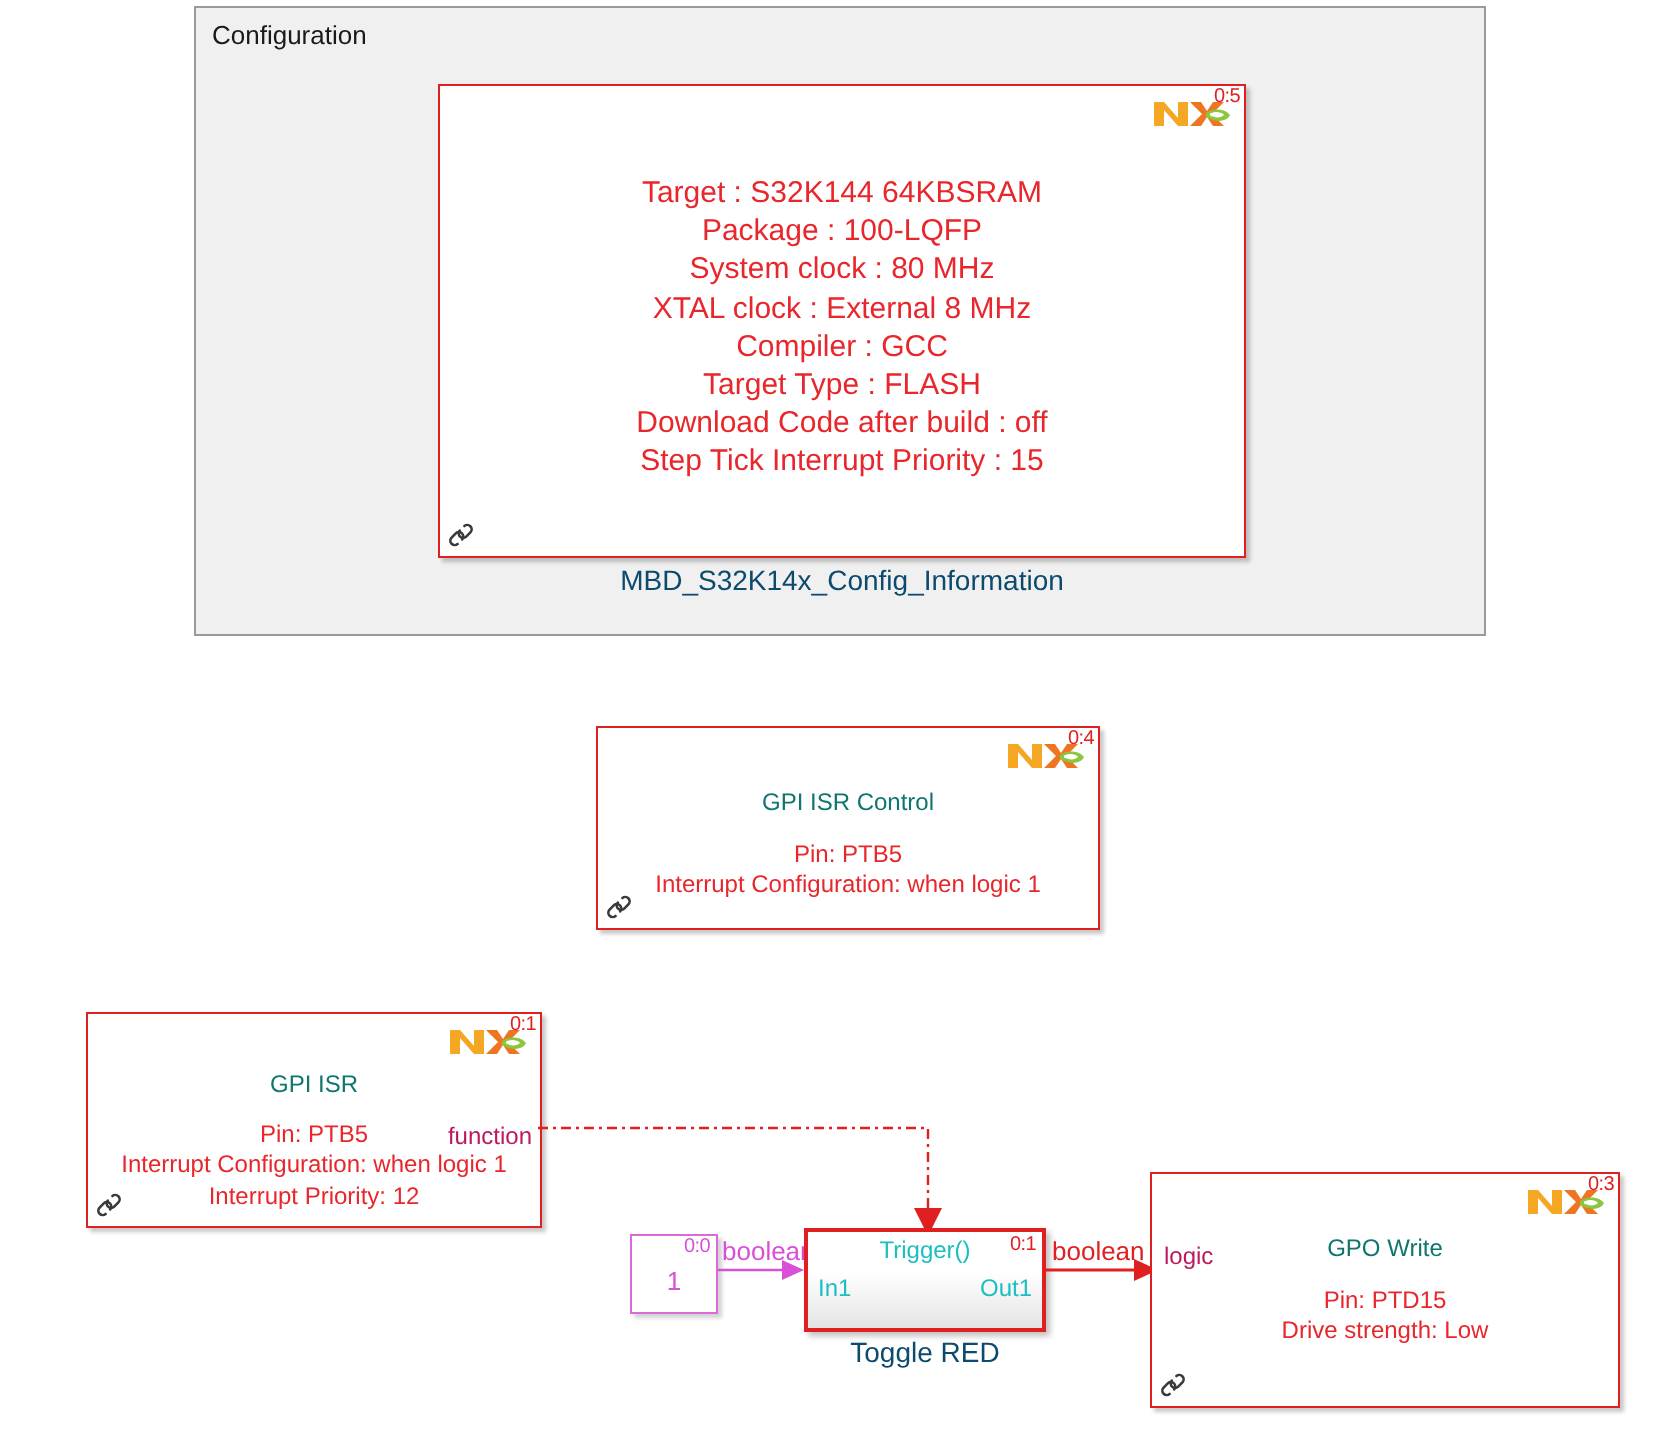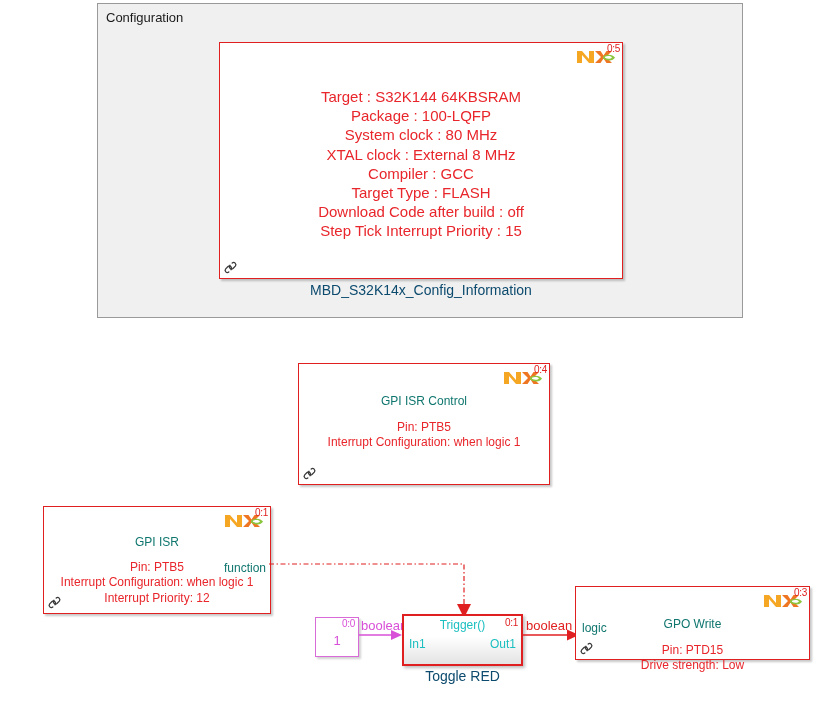--- a/index.html
+++ b/index.html
@@ -91,21 +91,21 @@
   .link-icon {
     position: absolute;
     width: 15px;
     height: 15px;
   }
 
   
   .port-label {
     position: absolute;
     white-space: nowrap;
-    color: #0f766e;
+    color: #be185d;
     font-size: 13px;
   }
   .port-label.cyan {
     color: #1bbfc0;
   }
 
   
   .sig-label {
     position: absolute;
     white-space: nowrap;
@@ -187,21 +187,21 @@
         <g stroke="#3a3a3a" stroke-width="1.3" fill="none" stroke-linecap="round">
           <path d="M9.2 3.0 a2.2 2.2 0 0 1 3.1 3.1 L10.0 8.4 a2.2 2.2 0 0 1 -3.1 -3.1"></path>
           <path d="M5.8 12.0 a2.2 2.2 0 0 1 -3.1 -3.1 L5.0 6.6 a2.2 2.2 0 0 1 3.1 3.1"></path>
         </g>
       </svg>
     </span>
   </div>
 
   <div class="block-caption" style="left:219px; top:282px; width:404px;">MBD_S32K14x_Config_Information</div>
 
-  <div class="block" style="left:298px; top:363px; width:252px; height:122px;">
+  <div class="block" style="left:298px; top:363px; width:252px; height:102px;">
 
     <span class="nxp-logo" style="right:6px; top:5px;">
       <svg width="40" height="17" viewBox="0 0 40 17">
         <path d="M1 15 L1 3 L6 3 L13 11 L13 3 L18 3 L18 15 L13 15 L6 7 L6 15 Z" fill="#f5a623"></path>
         <path d="M19 3 L24.5 3 L27.5 7.5 L30.5 3 L36 3 L30 9 L36 15 L30.5 15 L27.5 10.5 L24.5 15 L19 15 L25 9 Z" fill="#ee7623"></path>
         <path d="M27 8.5 C31 5.5 37 6.5 39 9.5 C37 13.5 31 13 27 10.5 Z" fill="#8cc63f"></path>
         <path d="M29 8.8 C31.5 7.5 34.5 7.8 36 9.4 C34.5 11.2 31.5 11 29 9.8 Z" fill="#ffffff"></path>
       </svg>
     </span>
     <span class="badge" style="right:2px; top:0px;">0:4</span>
@@ -274,21 +274,21 @@
     <span class="port-label cyan" style="right:5px; top:21px; font-size:12px;">Out1</span>
   </div>
   <div class="block-caption" style="left:402px; top:668px; width:121px;">Toggle RED</div>
 
   <svg class="wire" style="left:523px; top:626px; width:56px; height:16px;">
     <path d="M0,9 L46,9" stroke="#e02020" stroke-width="1.4" fill="none"></path>
     <path d="M44,3.5 L56,9 L44,14.5 Z" fill="#e02020"></path>
   </svg>
   <span class="sig-label red" style="left:526px; top:618px;">boolean</span>
 
-  <div class="block" style="left:575px; top:586px; width:235px; height:74px;">
+  <div class="block" style="left:575px; top:586px; width:235px; height:118px;">
 
     <span class="nxp-logo" style="right:6px; top:5px;">
       <svg width="40" height="17" viewBox="0 0 40 17">
         <path d="M1 15 L1 3 L6 3 L13 11 L13 3 L18 3 L18 15 L13 15 L6 7 L6 15 Z" fill="#f5a623"></path>
         <path d="M19 3 L24.5 3 L27.5 7.5 L30.5 3 L36 3 L30 9 L36 15 L30.5 15 L27.5 10.5 L24.5 15 L19 15 L25 9 Z" fill="#ee7623"></path>
         <path d="M27 8.5 C31 5.5 37 6.5 39 9.5 C37 13.5 31 13 27 10.5 Z" fill="#8cc63f"></path>
         <path d="M29 8.8 C31.5 7.5 34.5 7.8 36 9.4 C34.5 11.2 31.5 11 29 9.8 Z" fill="#ffffff"></path>
       </svg>
     </span>
     <span class="badge" style="right:2px; top:0px;">0:3</span>

